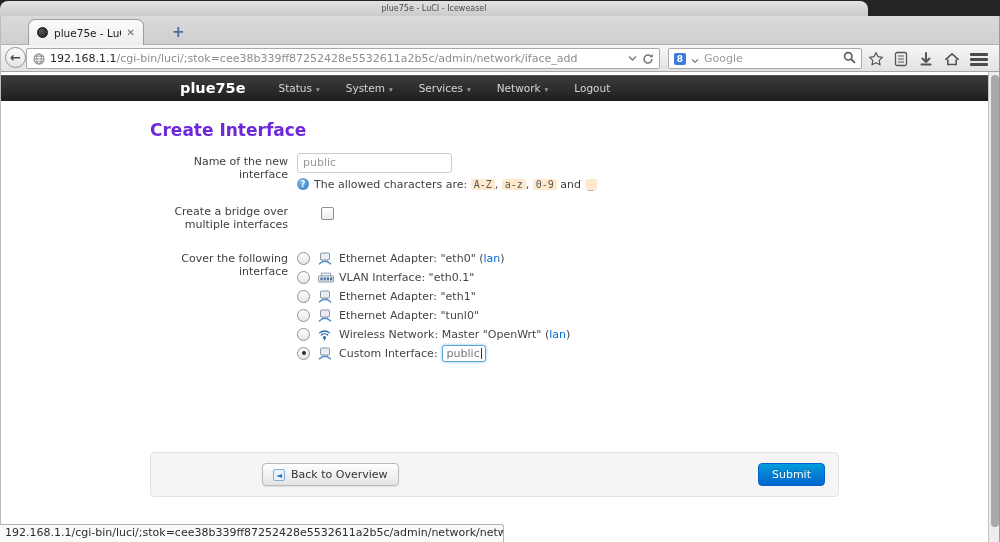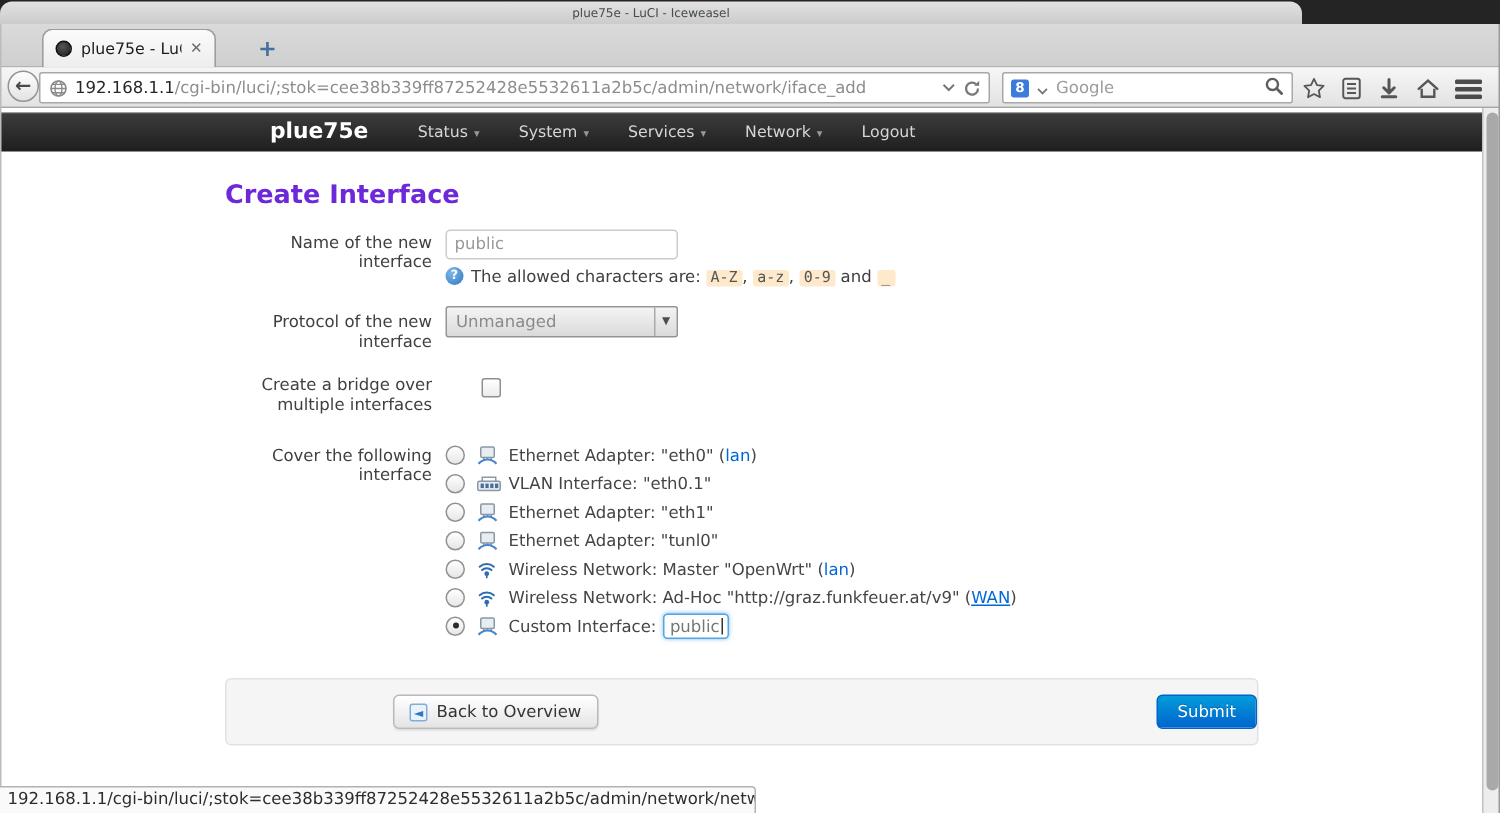--- a/index.html
+++ b/index.html
@@ -100,21 +100,21 @@
                 padding:0 3px 0 4px; font-size:11px; color:#777; background:#fff; }
   .mi-caret { display:inline-block; width:1px; height:11px; background:#333; margin-left:1px; }
 
   .actions { position:absolute; left:150px; top:452px; width:689px; height:45px; background:#f5f5f5;
              border:1px solid #e2e2e2; border-radius:4px; display:flex; align-items:center; }
   .btn-back { margin-left:111px; display:flex; align-items:center; gap:6px; padding:4px 10px;
               background:linear-gradient(#fff,#e4e4e4); border:1px solid #b9b9b9; border-radius:4px;
               font-size:11px; color:#333; box-shadow:0 1px 1px rgba(0,0,0,.08); }
   .back-ic { width:12px; height:12px; border-radius:2px; background:#eaf3fb; border:1px solid #7fafd9;
              color:#2f77c0; font-size:8px; line-height:11px; text-align:center; font-weight:bold; }
-  .btn-submit { margin-left:auto; padding:4px 13px;
+  .btn-submit { margin-left:auto; margin-right:13px; padding:4px 13px;
                 background:linear-gradient(#049cdb,#0064cd); border:1px solid #0064cd; border-radius:4px;
                 color:#fff; font-size:11px; text-shadow:0 -1px 0 rgba(0,0,0,.25); }
 
   .statusbar { position:absolute; left:0; bottom:0; width:504px; height:18px; background:#fafafa;
                border:1px solid #b2b2b2; border-left:none; border-bottom:none; border-radius:0 3px 0 0;
                font-size:11px; color:#2d2d2d; line-height:16px; padding-left:5px; white-space:nowrap; overflow:hidden; }
 </style>
 </head>
 <body>
 
@@ -220,29 +220,20 @@
       <div class="row-label">Name of the new interface</div>
       <div class="field">
         <input class="text-input" value="public" style="">
         <div class="help-line">
           <span class="help-icon">?</span>
           <span id="help-text"><span>The allowed characters are: </span><span class="code">A-Z</span><span>, </span><span class="code">a-z</span><span>, </span><span class="code">0-9</span><span> and </span><span class="code">_</span></span>
         </div>
       </div>
     </div>
 
-    <div class="row r-proto">
-      <div class="row-label">Protocol of the new interface</div>
-      <div class="field">
-        <div class="select">
-          <span>Unmanaged</span>
-          <span class="select-arrow">▼</span>
-        </div>
-      </div>
-    </div>
 
     <div class="row r-bridge">
       <div class="row-label" style="padding-top:1px">Create a bridge over multiple interfaces</div>
       <div class="field">
         <div class="checkbox"></div>
       </div>
     </div>
 
     <div class="row">
       <div class="row-label" style="padding-top:3px">Cover the following interface</div>
@@ -299,31 +290,20 @@
             <span class="ifc-icon">
               <svg width="13" height="13" viewBox="0 0 14 14">
                 <circle cx="7" cy="10.2" r="1.7" fill="#2c6cb0"></circle>
                 <path d="M3.6 7.6a5 5 0 0 1 6.8 0M1.9 5.2a7.6 7.6 0 0 1 10.2 0" fill="none" stroke="#2c6cb0" stroke-width="1.4" stroke-linecap="round"></path>
                 <path d="M7 10.5v3" stroke="#2c6cb0" stroke-width="1.2"></path>
               </svg>
             </span>
             <span class="opt-label">Wireless Network: Master "OpenWrt" (<a>lan</a>)</span>
           </div>
           <div class="opt">
-            <span class="radio"></span>
-            <span class="ifc-icon">
-              <svg width="13" height="13" viewBox="0 0 14 14">
-                <circle cx="7" cy="10.2" r="1.7" fill="#2c6cb0"></circle>
-                <path d="M3.6 7.6a5 5 0 0 1 6.8 0M1.9 5.2a7.6 7.6 0 0 1 10.2 0" fill="none" stroke="#2c6cb0" stroke-width="1.4" stroke-linecap="round"></path>
-                <path d="M7 10.5v3" stroke="#2c6cb0" stroke-width="1.2"></path>
-              </svg>
-            </span>
-            <span class="opt-label">Wireless Network: Ad-Hoc "http://graz.funkfeuer.at/v9" (<a class="hovered">WAN</a>)</span>
-          </div>
-          <div class="opt">
             <span class="radio sel"></span>
             <span class="ifc-icon">
               <svg width="14" height="13" viewBox="0 0 14 13">
                 <rect x="2.5" y="1" width="9" height="7" rx="1" fill="#e8edf2" stroke="#8a97a5"></rect>
                 <path d="M4.5 8v1.6M7 8v1.6M9.5 8v1.6" stroke="#8a97a5"></path>
                 <path d="M1 12.2c3.5-3.8 8.5-3.8 12 0" fill="none" stroke="#4a86c8" stroke-width="1.4"></path>
               </svg>
             </span>
             <span class="opt-label">Custom Interface: </span>
             <span class="mini-input">

